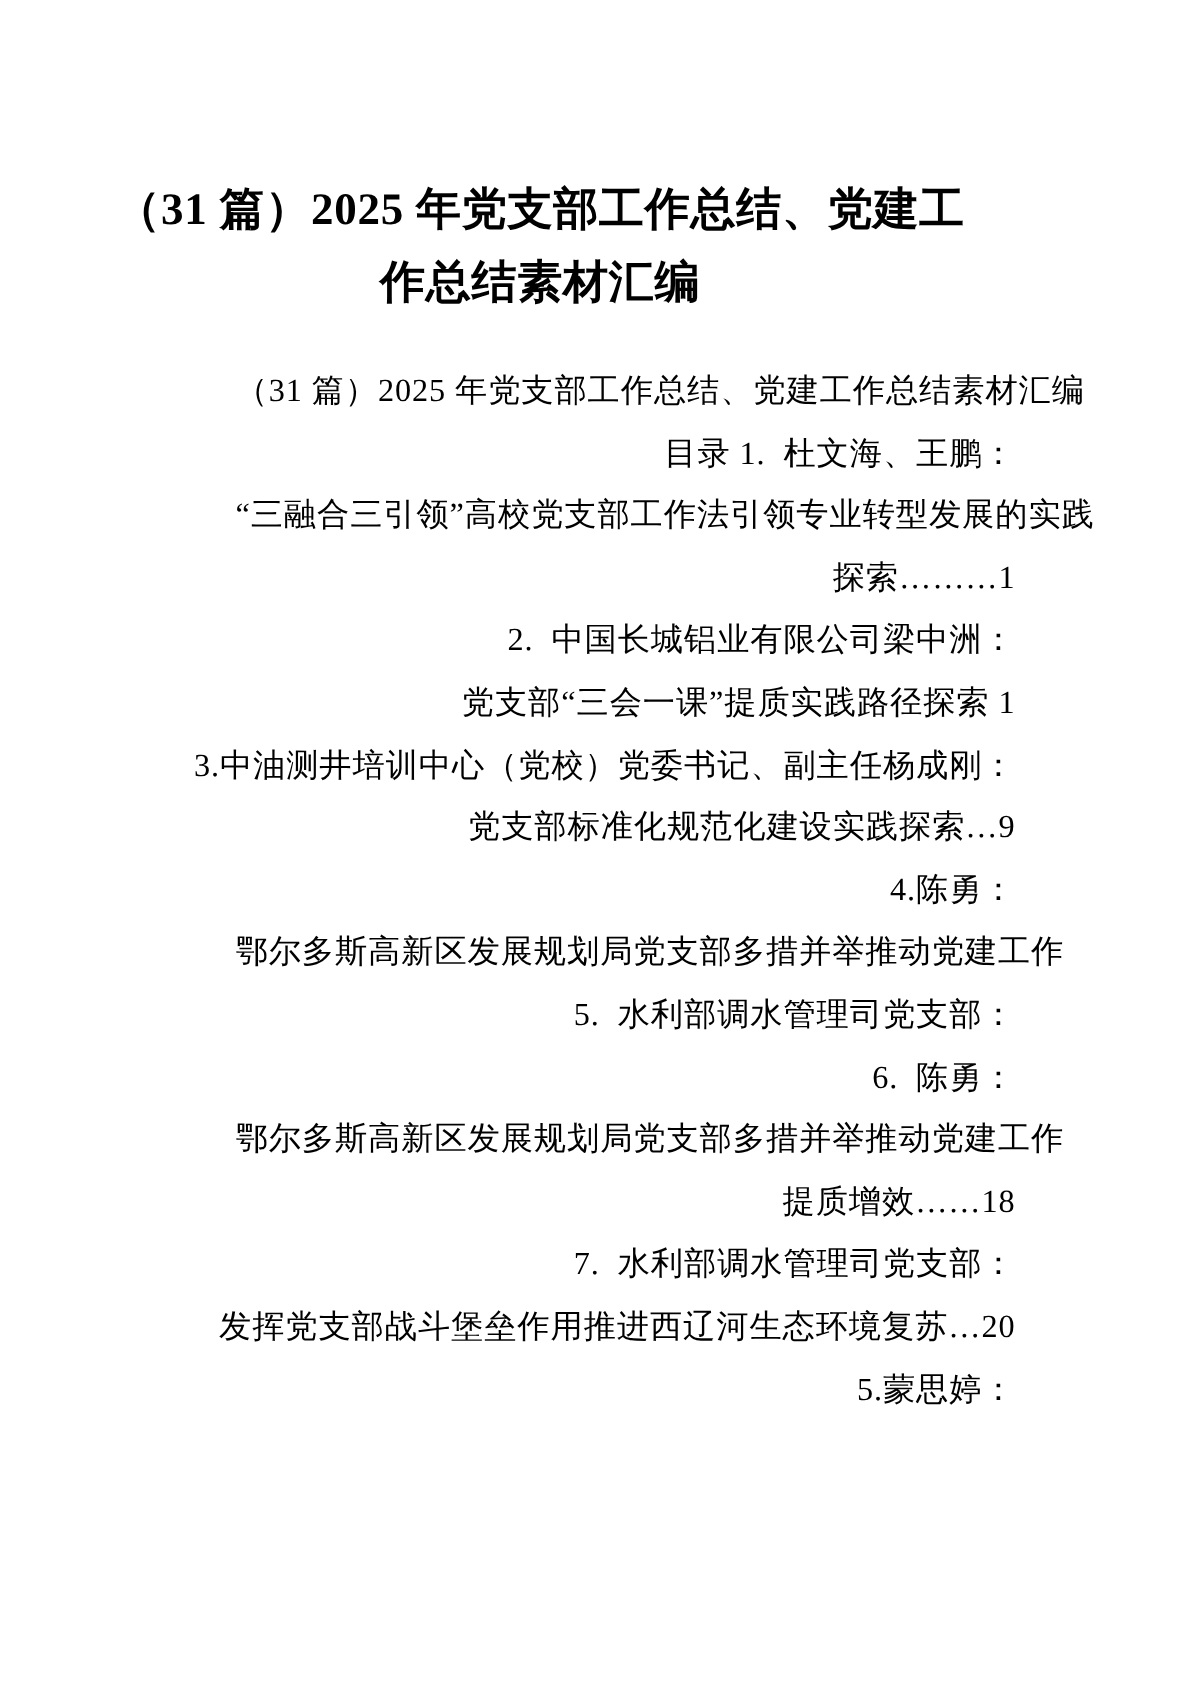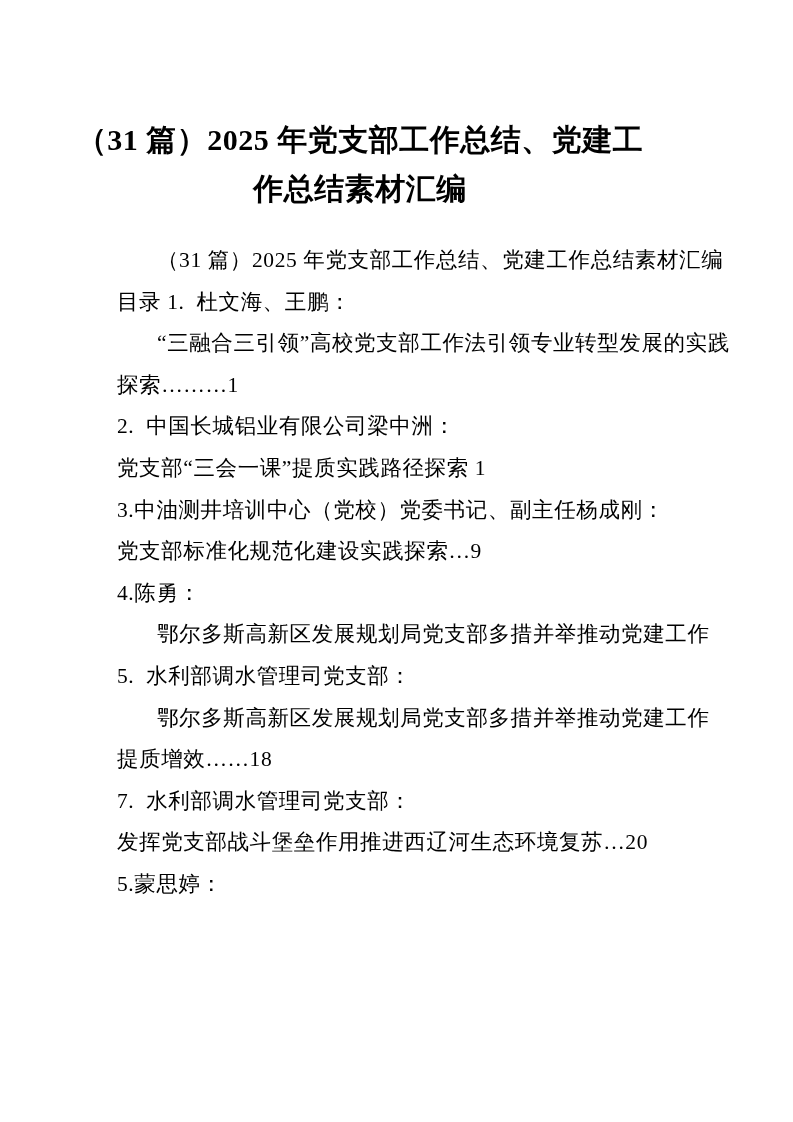--- a/index.html
+++ b/index.html
@@ -35,20 +35,21 @@
     top: 240px;
     left: 117px;
     width: 560px;
     font-size: 21.5px;
     letter-spacing: 0.6px;
   }
   .doc-body .line {
     height: 41.6px;
     line-height: 41.6px;
     white-space: pre;
+    text-align: right;
   }
   .doc-body .line.justify {
     text-align: justify;
     text-align-last: justify;
     margin-left: 40px;
   }
 </style>
 </head>
 <body>
 
@@ -62,19 +63,20 @@
       <div class="line">目录 1.  杜文海、王鹏：</div>
       <div class="line justify">“三融合三引领”高校党支部工作法引领专业转型发展的实践</div>
       <div class="line">探索………1</div>
       <div class="line">2.  中国长城铝业有限公司梁中洲：</div>
       <div class="line">党支部“三会一课”提质实践路径探索 1</div>
       <div class="line">3.中油测井培训中心（党校）党委书记、副主任杨成刚：</div>
       <div class="line">党支部标准化规范化建设实践探索…9</div>
       <div class="line">4.陈勇：</div>
       <div class="line justify">鄂尔多斯高新区发展规划局党支部多措并举推动党建工作</div>
       <div class="line">5.  水利部调水管理司党支部：</div>
+      <div class="line">6.  陈勇：</div>
       <div class="line justify">鄂尔多斯高新区发展规划局党支部多措并举推动党建工作</div>
       <div class="line">提质增效……18</div>
       <div class="line">7.  水利部调水管理司党支部：</div>
       <div class="line">发挥党支部战斗堡垒作用推进西辽河生态环境复苏…20</div>
       <div class="line">5.蒙思婷：</div>
     </div>
 </div>
 
 </body></html>

